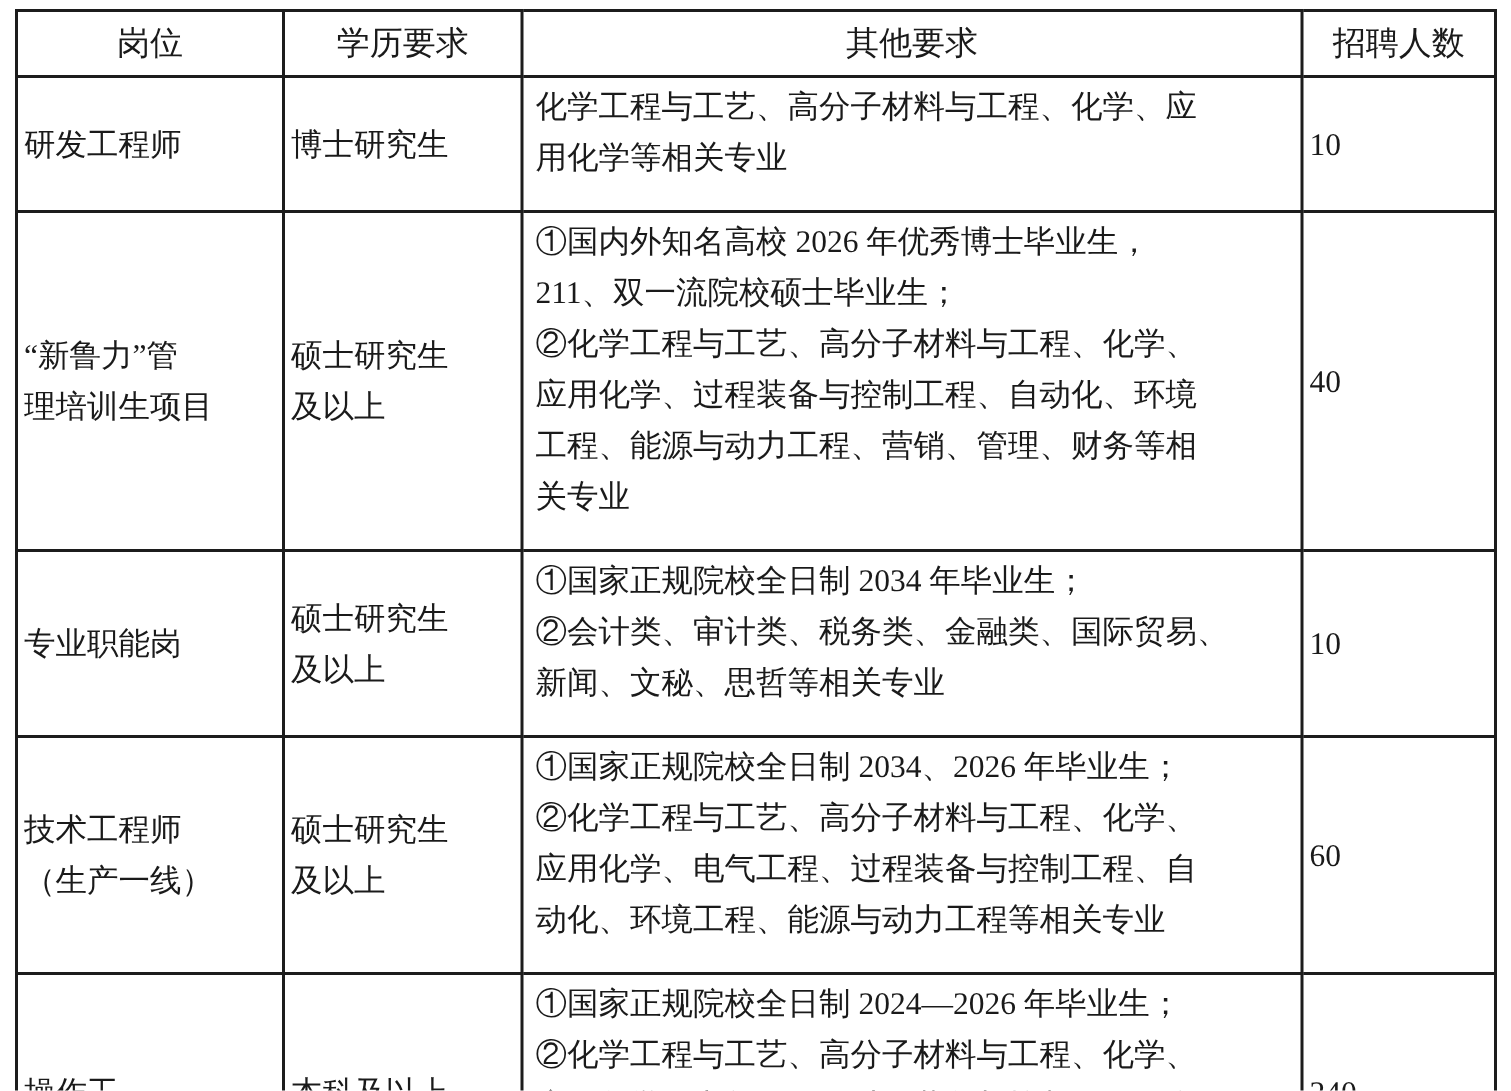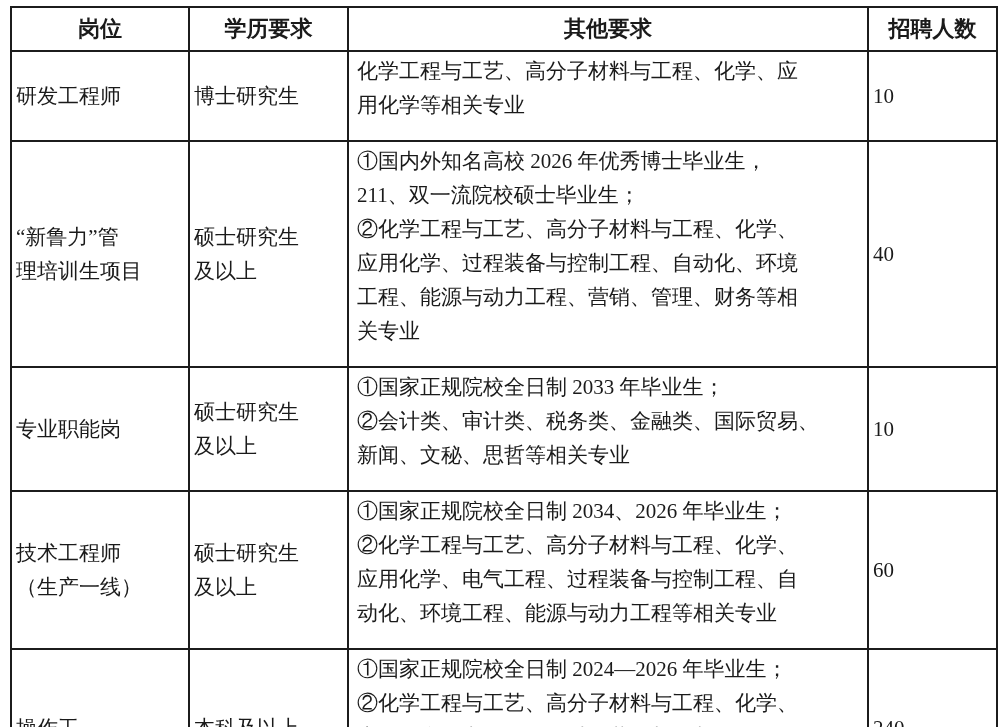--- a/index.html
+++ b/index.html
@@ -26,21 +26,21 @@
   table.recruit th,
   table.recruit td {
     border: 2px solid #1c1c1c;
     font-size: 21px;
     line-height: 34px;
     overflow: hidden;
     box-sizing: border-box;
   }
   table.recruit th {
     font-size: 22px;
-    font-weight: bold;
+    font-weight: normal;
     text-align: center;
     vertical-align: middle;
     padding: 0 2px;
   }
   td.cell-center {
     text-align: left;
     vertical-align: middle;
     padding: 0 4px;
   }
   td.cell-other {
@@ -94,21 +94,21 @@
 ②化学工程与工艺、高分子材料与工程、化学、
 应用化学、过程装备与控制工程、自动化、环境
 工程、能源与动力工程、营销、管理、财务等相
 关专业</td>
       <td class="cell-center">40</td>
     </tr>
     <tr class="h-r3">
       <td class="cell-center preline">专业职能岗</td>
       <td class="cell-center preline">硕士研究生
 及以上</td>
-      <td class="cell-other preline">①国家正规院校全日制 2033 年毕业生；
+      <td class="cell-other preline">①国家正规院校全日制 2034 年毕业生；
 ②会计类、审计类、税务类、金融类、国际贸易、
 新闻、文秘、思哲等相关专业</td>
       <td class="cell-center">10</td>
     </tr>
     <tr class="h-r4">
       <td class="cell-center preline">技术工程师
 （生产一线）</td>
       <td class="cell-center preline">硕士研究生
 及以上</td>
       <td class="cell-other preline">①国家正规院校全日制 2034、2026 年毕业生；

